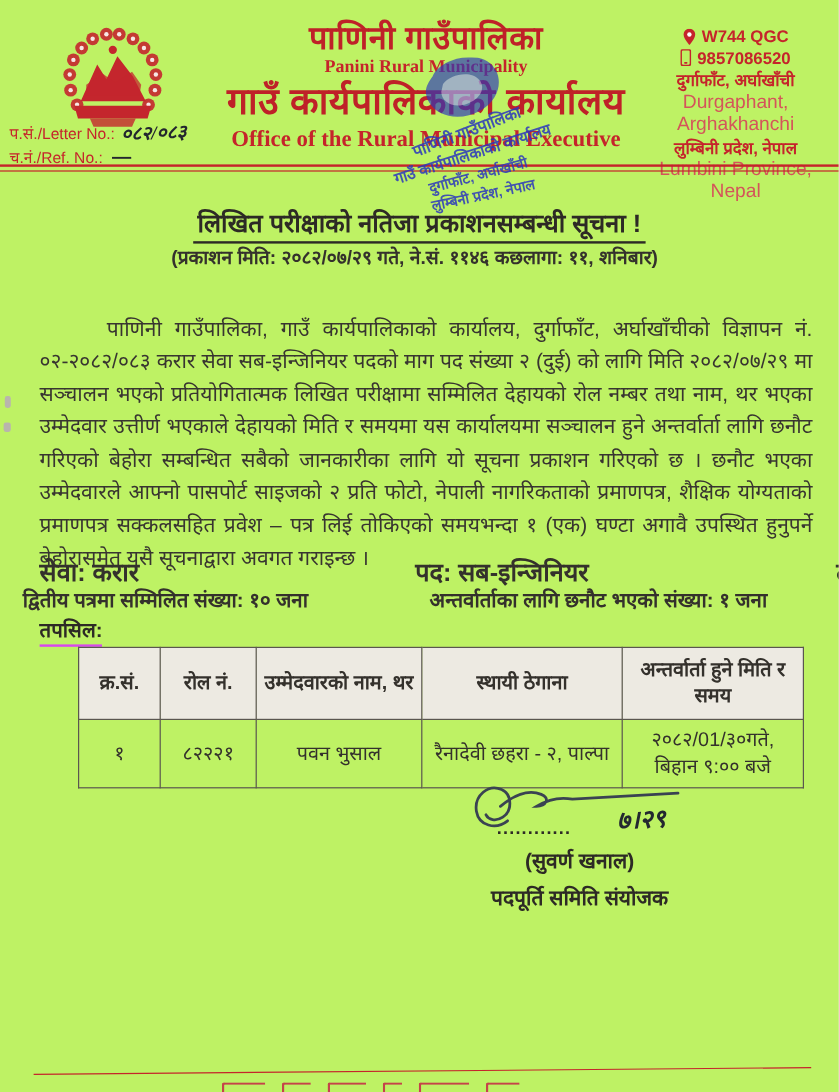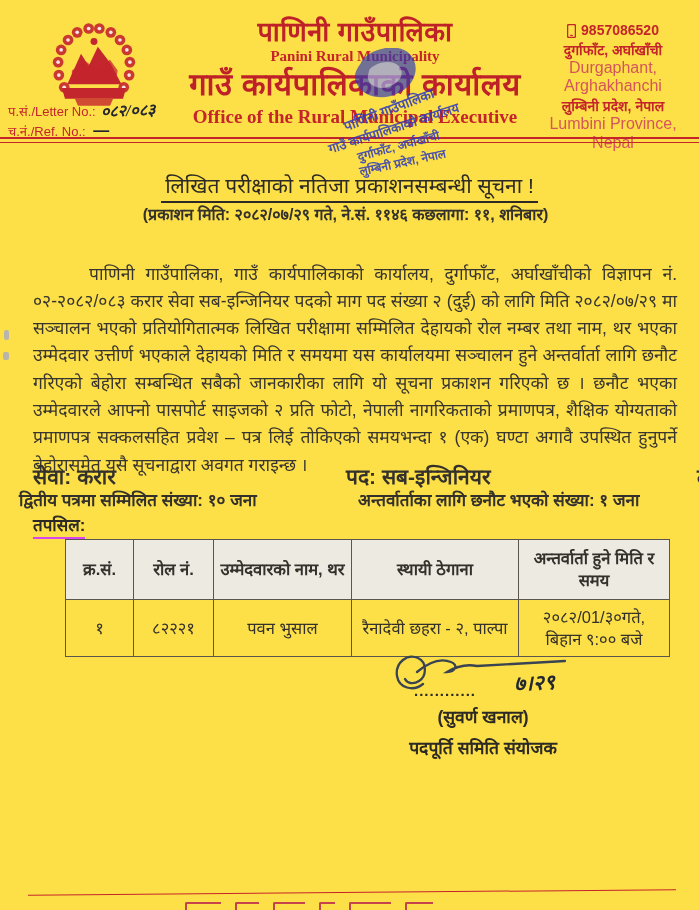--- a/index.html
+++ b/index.html
@@ -1,18 +1,18 @@
 <!DOCTYPE html>
 <html><head>
 <meta charset="utf-8">
 <style>
   html,body{margin:0;padding:0;background:#e8e8e8;}
   .page{
     position:relative;width:699px;height:910px;margin:0 auto;
-    background:#fde047;overflow:hidden;
+    background:#bef264;overflow:hidden;
     font-family:"Liberation Sans","DejaVu Sans",sans-serif;
     color:#36332e;
   }
   
   .logo{position:absolute;left:52px;top:16px;width:84px;height:106px;}
   .head-center{position:absolute;left:158px;top:18px;width:394px;text-align:center;line-height:1.05;}
   .np-title1{font-size:27px;font-weight:bold;color:#bf2128;letter-spacing:.5px;}
   .en-title1{font-family:"Liberation Serif","DejaVu Serif",serif;font-size:15px;font-weight:bold;color:#c5242b;margin-top:3px;}
   .np-title2{font-size:31px;font-weight:bold;color:#bf2128;margin-top:4px;letter-spacing:.5px;}
   .en-title2{font-family:"Liberation Serif","DejaVu Serif",serif;font-size:19px;font-weight:bold;color:#c5242b;margin-top:5px;}
@@ -24,21 +24,21 @@
   .letter-line.l1{top:99px;} .letter-line.l2{top:122px;}
   .hand{font-family:"Liberation Serif","DejaVu Serif",serif;font-style:italic;font-weight:bold;
         color:#23262e;font-size:16px;display:inline-block;transform:rotate(-2deg);margin-left:2px;}
   .hand-dash{color:#23262e;font-weight:bold;font-size:16px;letter-spacing:-2px;margin-left:4px;}
   .header-rule{position:absolute;left:0;top:137px;width:699px;height:3px;
     border-top:2px solid #c5242b;border-bottom:1.5px solid #c5242b;}
   
   .stamp{position:absolute;left:278px;top:48px;opacity:.85;pointer-events:none;}
   
   .notice-title{position:absolute;left:0;top:171px;width:699px;text-align:center;}
-  .notice-title span{display:inline-block;font-size:21px;font-weight:normal;color:#2d2a25;
+  .notice-title span{display:inline-block;font-size:21px;font-weight:bold;color:#2d2a25;
     border-bottom:2px solid #2d2a25;padding:0 4px 2px;}
   .pub-date{position:absolute;left:0;top:203px;width:691px;text-align:center;
     font-size:16px;font-weight:bold;color:#34312c;}
   .body-text{position:absolute;left:33px;top:243px;width:644px;
     font-size:17.5px;line-height:27.3px;text-align:justify;text-indent:56px;color:#383530;}
   
   .meta1{position:absolute;left:33px;top:462px;width:644px;display:grid;
     grid-template-columns:267px 300px 77px;font-size:21px;font-weight:bold;color:#34312c;gap:46px;}
   .meta1 .lvl{text-align:right;white-space:nowrap;}
   .meta2{position:absolute;left:19px;top:488px;width:644px;display:grid;
@@ -116,20 +116,27 @@
 
   <div class="head-center">
     <div class="np-title1">पाणिनी गाउँपालिका</div>
     <div class="en-title1">Panini Rural Municipality</div>
     <div class="np-title2">गाउँ कार्यपालिकाको कार्यालय</div>
     <div class="en-title2">Office of the Rural Municipal Executive</div>
   </div>
 
   <div class="contact">
     <div class="c-row">
+      <svg width="11" height="14" viewBox="0 0 12 16">
+        <path d="M6 0 C2.7 0 .5 2.5 .5 5.5 C.5 9.5 6 15.5 6 15.5 S11.5 9.5 11.5 5.5 C11.5 2.5 9.3 0 6 0 Z" fill="#c5242b"></path>
+        <circle cx="6" cy="5.4" r="2.1" fill="#fff"></circle>
+      </svg>
+      <span>W744 QGC</span>
+    </div>
+    <div class="c-row">
       <svg width="9" height="14" viewBox="0 0 10 16">
         <rect x=".5" y=".5" width="9" height="15" rx="1.8" fill="none" stroke="#c5242b" stroke-width="1.6"></rect>
         <rect x="3.4" y="12.2" width="3.2" height="1.6" rx=".8" fill="#c5242b"></rect>
       </svg>
       <span>9857086520</span>
     </div>
     <div class="c-np">दुर्गाफाँट, अर्घाखाँची</div>
     <div class="c-en">Durgaphant, Arghakhanchi</div>
     <div class="c-np">लुम्बिनी प्रदेश, नेपाल</div>
     <div class="c-en">Lumbini Province, Nepal</div>

